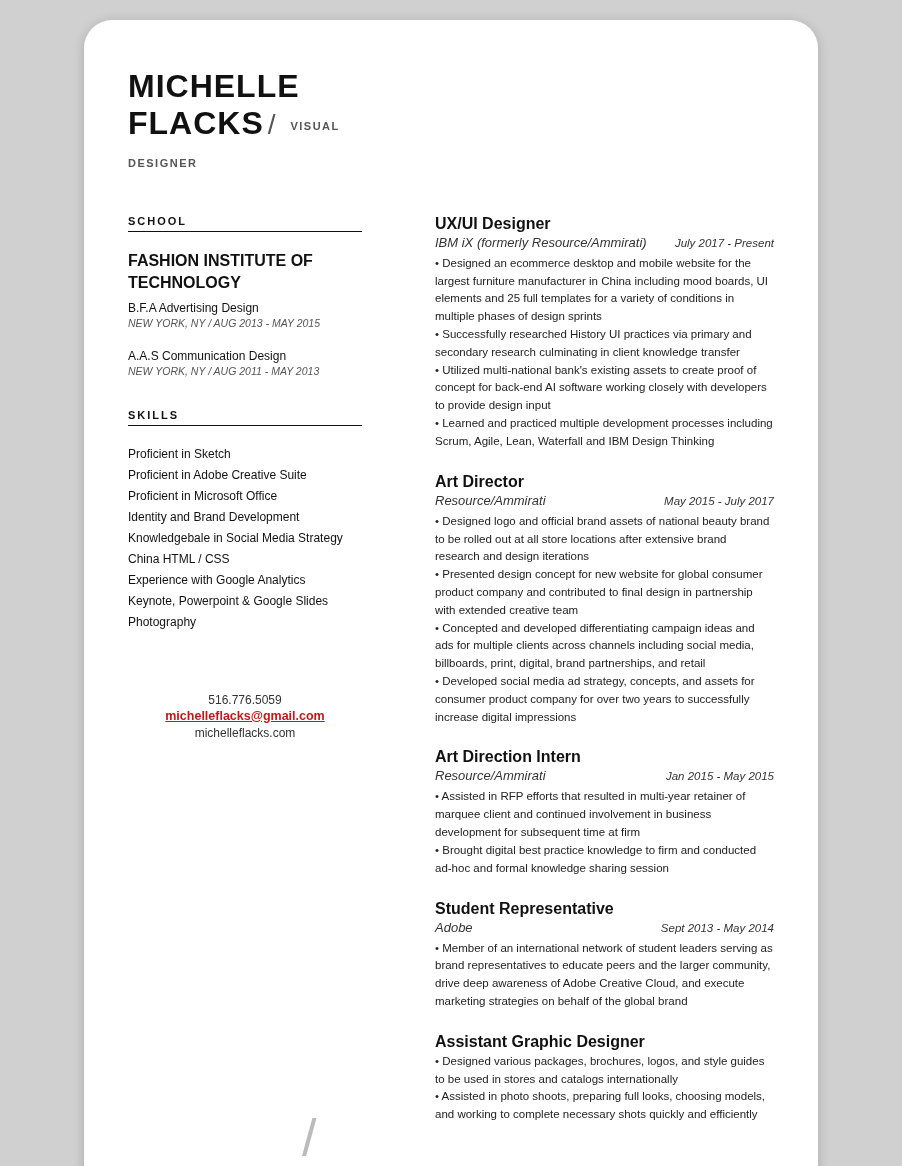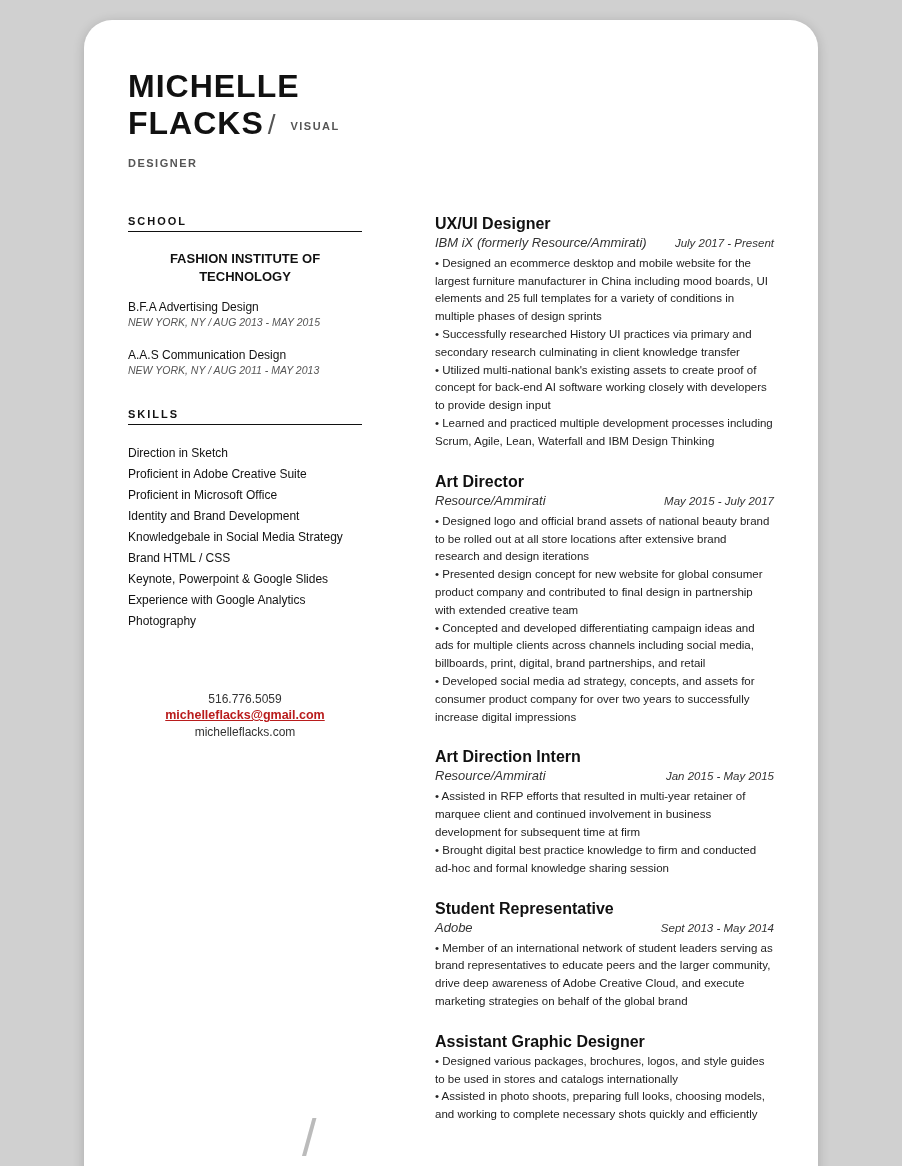--- a/index.html
+++ b/index.html
@@ -68,27 +68,26 @@
       font-weight: 700;
       letter-spacing: 2px;
       text-transform: uppercase;
       color: #111;
       border-bottom: 1.5px solid #111;
       padding-bottom: 4px;
       margin-bottom: 18px;
     }
     
     .school-name {
-      font-size: 13px;
-      font-weight: 700;
-      color: #111;
-      text-transform: uppercase;
-      margin-bottom: 12px;
+      font-size: 16px;
+      font-weight: 700;
+      color: #111;
+      text-transform: uppercase;
+      margin-bottom: 4px;
       line-height: 1.4;
-      text-align: center;
     }
     .degree {
       font-size: 12px;
       color: #111;
       line-height: 1.5;
     }
     .degree-location {
       font-size: 10.5px;
       font-style: italic;
       color: #555;
@@ -198,28 +197,28 @@
         </div>
         <div class="school-block">
           <div class="degree" style="margin-top:2px;">A.A.S Communication Design</div>
           <div class="degree-location">NEW YORK, NY / AUG 2011 - MAY 2013</div>
         </div>
       </div>
 
       <div class="skills-section">
         <div class="section-label">SKILLS</div>
         <div>
-          <div class="skill-item">Direction in Sketch</div>
+          <div class="skill-item">Proficient in Sketch</div>
           <div class="skill-item">Proficient in Adobe Creative Suite</div>
           <div class="skill-item">Proficient in Microsoft Office</div>
           <div class="skill-item">Identity and Brand Development</div>
           <div class="skill-item">Knowledgebale in Social Media Strategy</div>
-          <div class="skill-item">Brand HTML / CSS</div>
+          <div class="skill-item">China HTML / CSS</div>
+          <div class="skill-item">Experience with Google Analytics</div>
           <div class="skill-item">Keynote, Powerpoint &amp; Google Slides</div>
-          <div class="skill-item">Experience with Google Analytics</div>
           <div class="skill-item">Photography</div>
         </div>
       </div>
 
       <div class="contact-section">
         <div class="contact-phone">516.776.5059</div>
         <div class="contact-email">michelleflacks@gmail.com</div>
         <div class="contact-web">michelleflacks.com</div>
       </div>
     </div>

